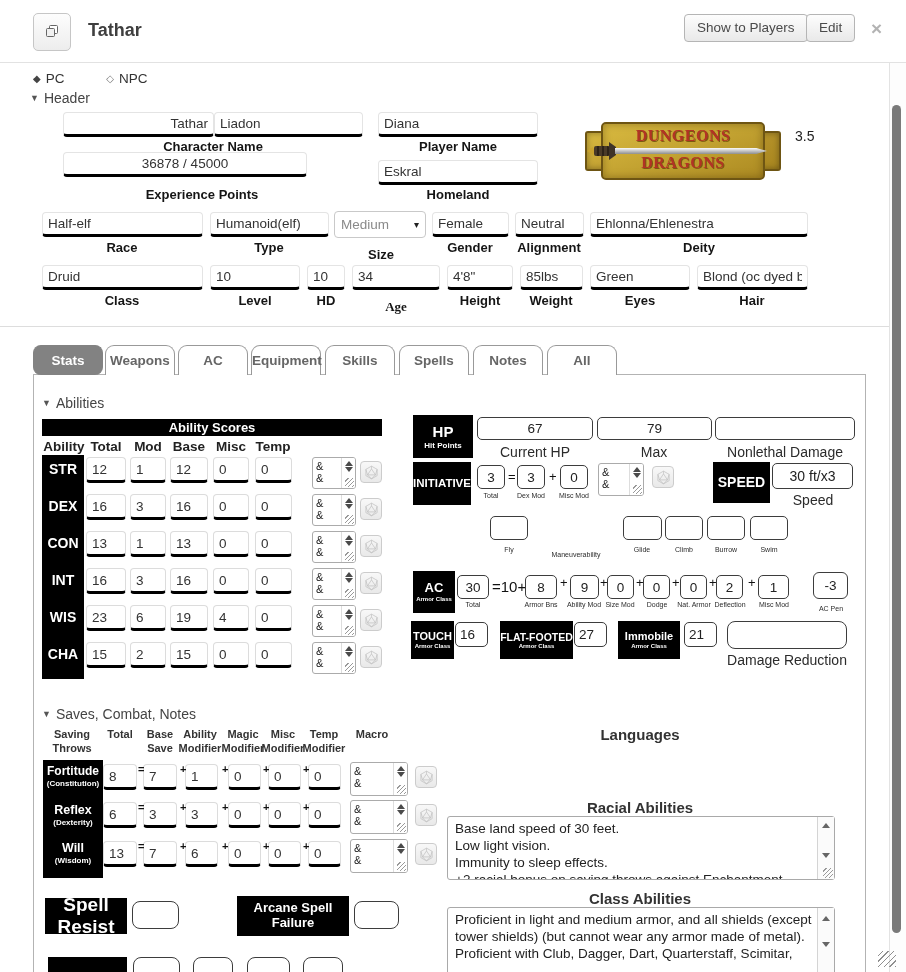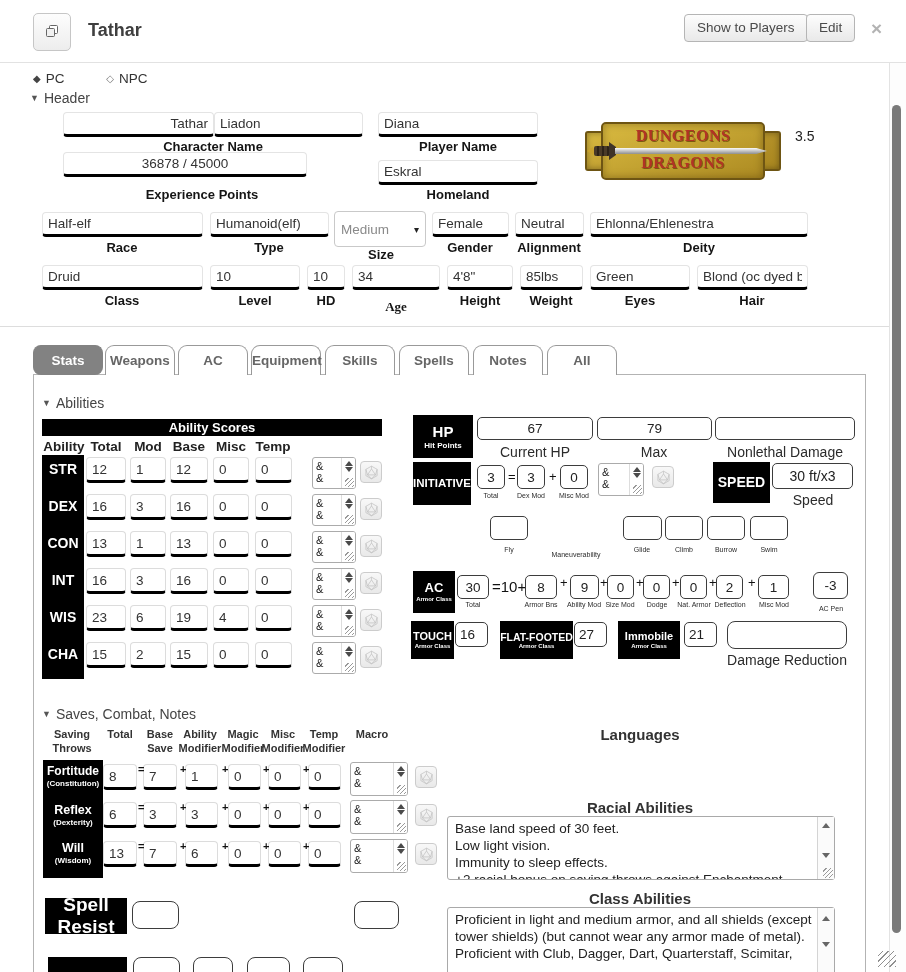--- a/index.html
+++ b/index.html
@@ -18,21 +18,21 @@
   .radio-row{position:absolute;left:33px;top:71px;font-size:13.5px;color:#333;}
   .diamond{font-size:10px;color:#444;margin-right:5px;vertical-align:1px;}
   .sec-toggle{position:absolute;font-size:14px;color:#444;}
   .sec-toggle .arr{font-size:9px;color:#555;margin-right:5px;vertical-align:2px;}
   
   .uin{position:absolute;height:25px;border:1px solid #e4e4e4;border-bottom:3px solid #000;
      border-radius:4px;background:#fff;font:13.5px "Liberation Sans",sans-serif;color:#333;
      padding:0 5px;box-sizing:border-box;outline:none;}
   .hl{position:absolute;transform:translateX(-50%);font-size:13px;font-weight:bold;color:#151515;white-space:nowrap;}
   .fsel{position:absolute;border:1px solid #c9c9c9;border-radius:4px;background:#fff;display:flex;
-     align-items:center;justify-content:space-between;padding:17px 6px;color:#8a8a8a;font-size:13.5px;box-sizing:border-box;}
+     align-items:center;justify-content:space-between;padding:8px 6px;color:#8a8a8a;font-size:13.5px;box-sizing:border-box;}
   .fsel-arr{color:#222;font-size:10px;margin-left:4px;}
   
   .logo{position:absolute;left:585px;top:122px;width:196px;height:58px;}
   .plq-main{position:absolute;left:0;top:9px;right:0;bottom:9px;background:linear-gradient(160deg,#d9ba40,#b5922a 60%,#a8861f);
      border:2px solid #6e5513;border-radius:3px;box-shadow:inset 0 0 6px rgba(0,0,0,.35);}
   .plq-mid{position:absolute;left:16px;top:0;right:16px;bottom:0;background:linear-gradient(160deg,#d9ba40,#ac8a22);
      border:2px solid #6e5513;border-radius:5px;box-shadow:inset 0 0 8px rgba(60,40,0,.4);}
   .logo-t1,.logo-t2{position:absolute;left:0;right:0;text-align:center;font-family:"Liberation Serif",serif;
      font-weight:bold;font-size:16px;color:#b23325;letter-spacing:.5px;text-transform:uppercase;text-shadow:1px 1px 0 #7a5a10;}
   .logo-t1{top:5px;} .logo-t2{top:32px;}
@@ -570,20 +570,24 @@
         <svg width="15" height="15" viewBox="0 0 20 20">
           <path d="M10 1.5 17.5 5.8 17.5 14.2 10 18.5 2.5 14.2 2.5 5.8Z M10 5.2 15.3 13.2 4.7 13.2Z M10 1.5 10 5.2 M17.5 5.8 15.3 13.2 M2.5 5.8 4.7 13.2 M10 18.5 15.3 13.2 M10 18.5 4.7 13.2" fill="none" stroke="#bdbdbd" stroke-width="0.9"></path>
         </svg>
       </button>
   </div>
 
   <div class="blk" style="left:45px;top:898px;width:82px;height:36px;font-size:19px;">
       <div>Spell Resist</div>
     </div>
   <input class="bin" style="left: 132px; top: 901px; width: 47px; height: 28px; border-radius: 8px;">
+  <div class="blk" style="left:237px;top:896px;width:112px;height:40px;font-size:13px;">
+    <div>Arcane Spell</div>
+      <div>Failure</div>
+  </div>
   <input class="bin" style="left: 354px; top: 901px; width: 45px; height: 28px; border-radius: 8px;">
 
   <div class="blk" style="left:48px;top:957px;width:79px;height:24px;"></div>
   <input class="bin" style="left: 133px; top: 957px; width: 47px; height: 26px; border-radius: 8px;">
   <input class="bin" style="left: 193px; top: 957px; width: 40px; height: 26px; border-radius: 8px;">
   <input class="bin" style="left: 247px; top: 957px; width: 43px; height: 26px; border-radius: 8px;">
   <input class="bin" style="left: 303px; top: 957px; width: 40px; height: 26px; border-radius: 8px;">
 
   <div class="heading" style="left:640px;top:726px;">Languages</div>
 

